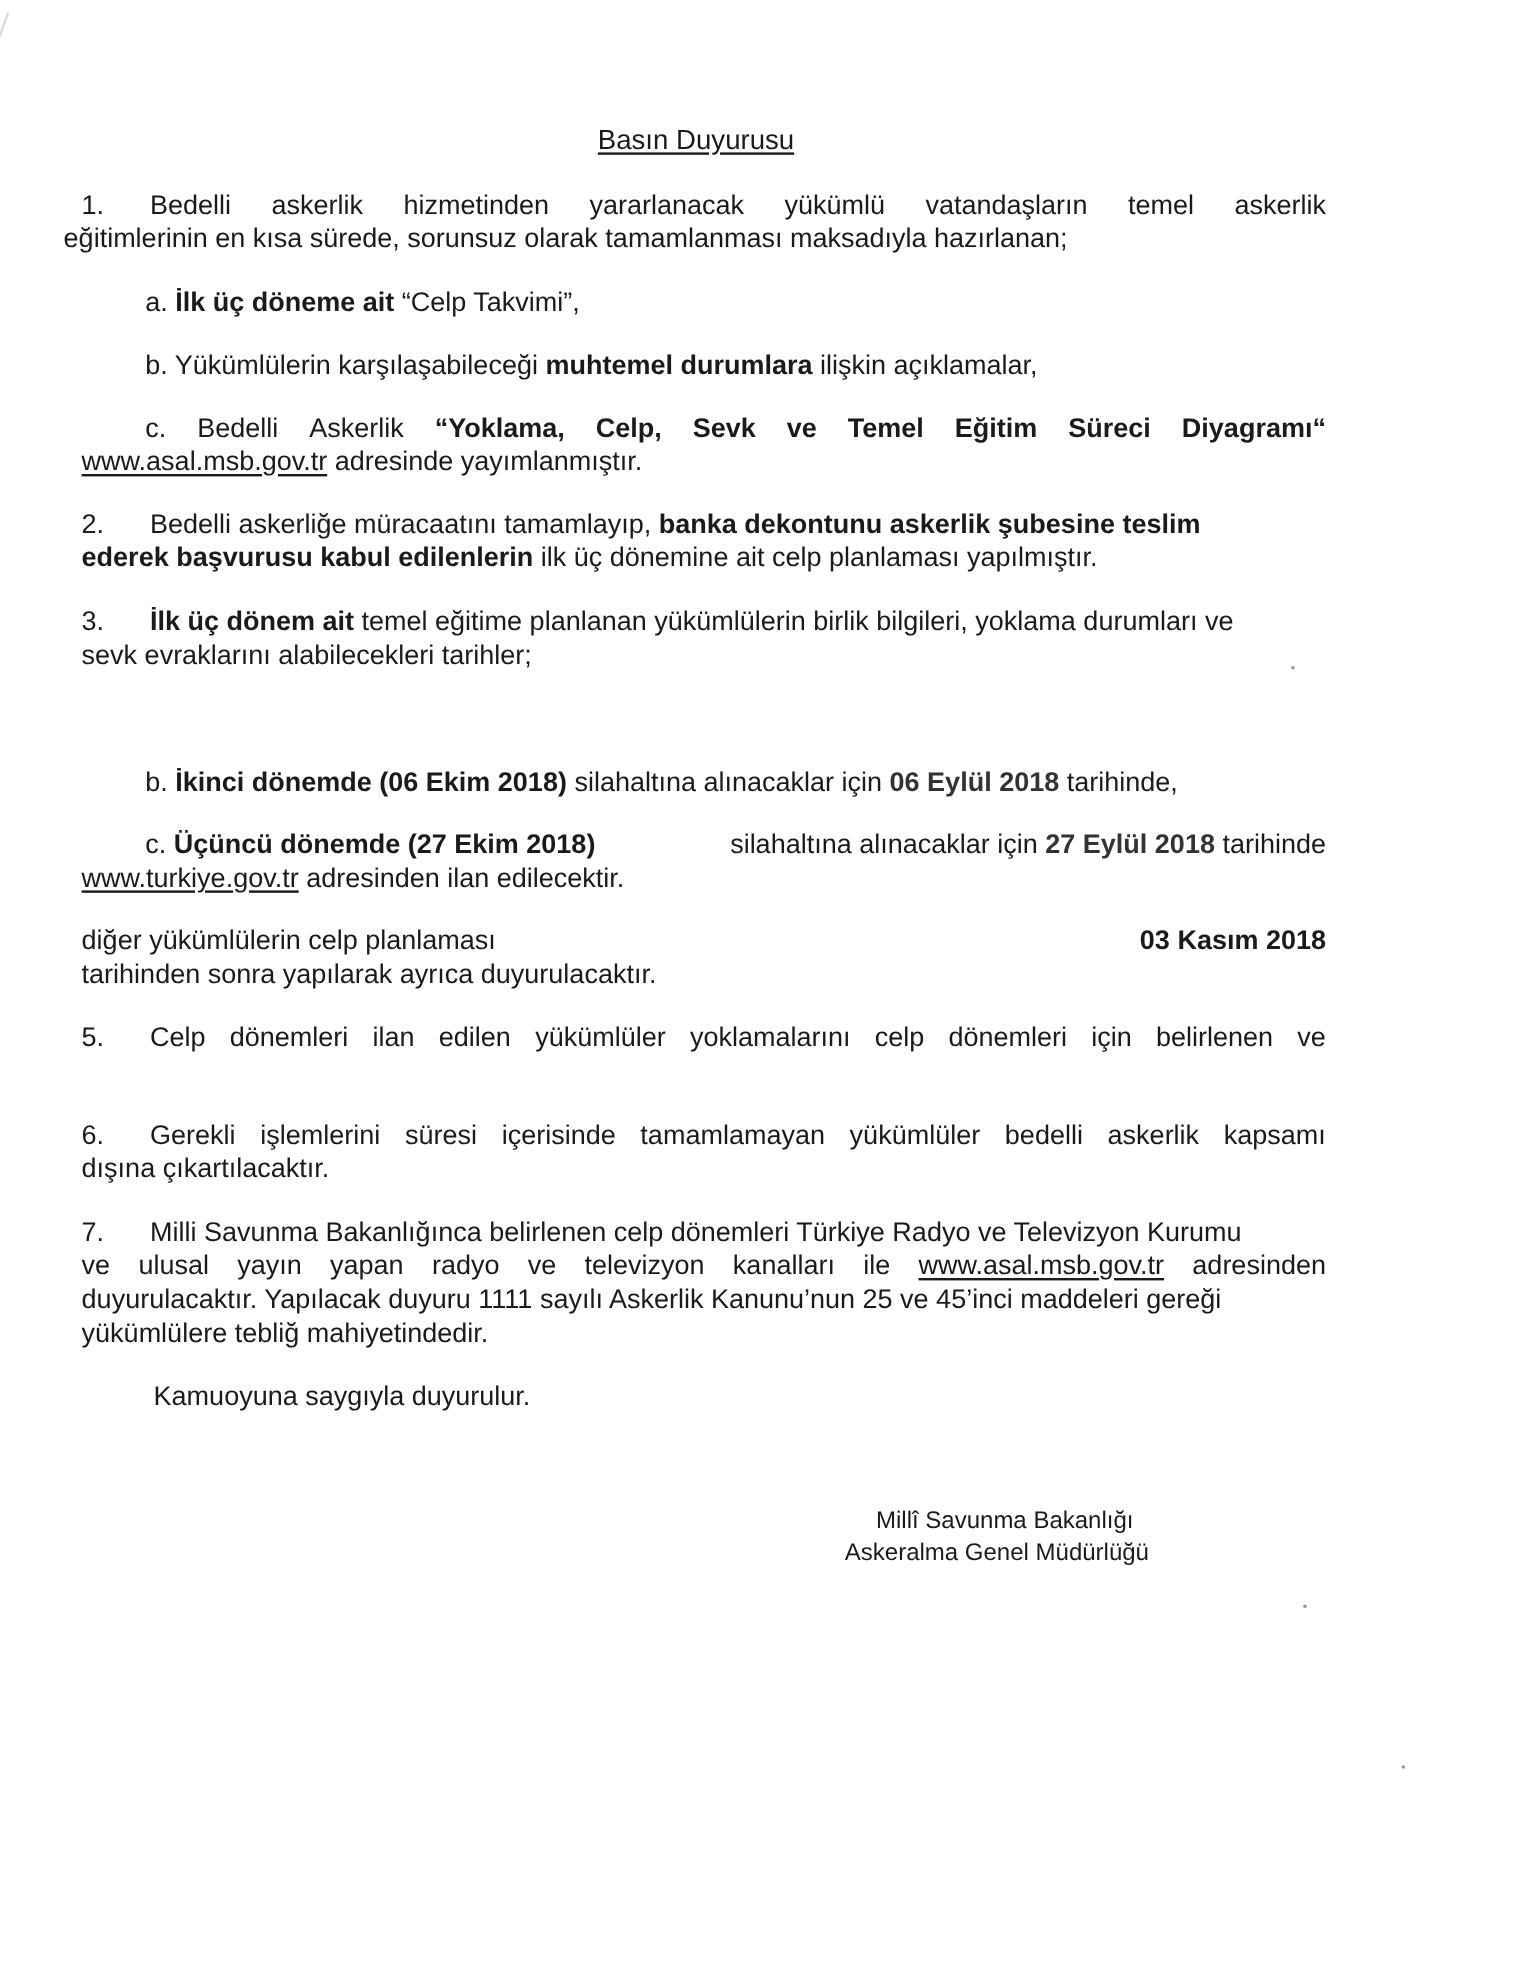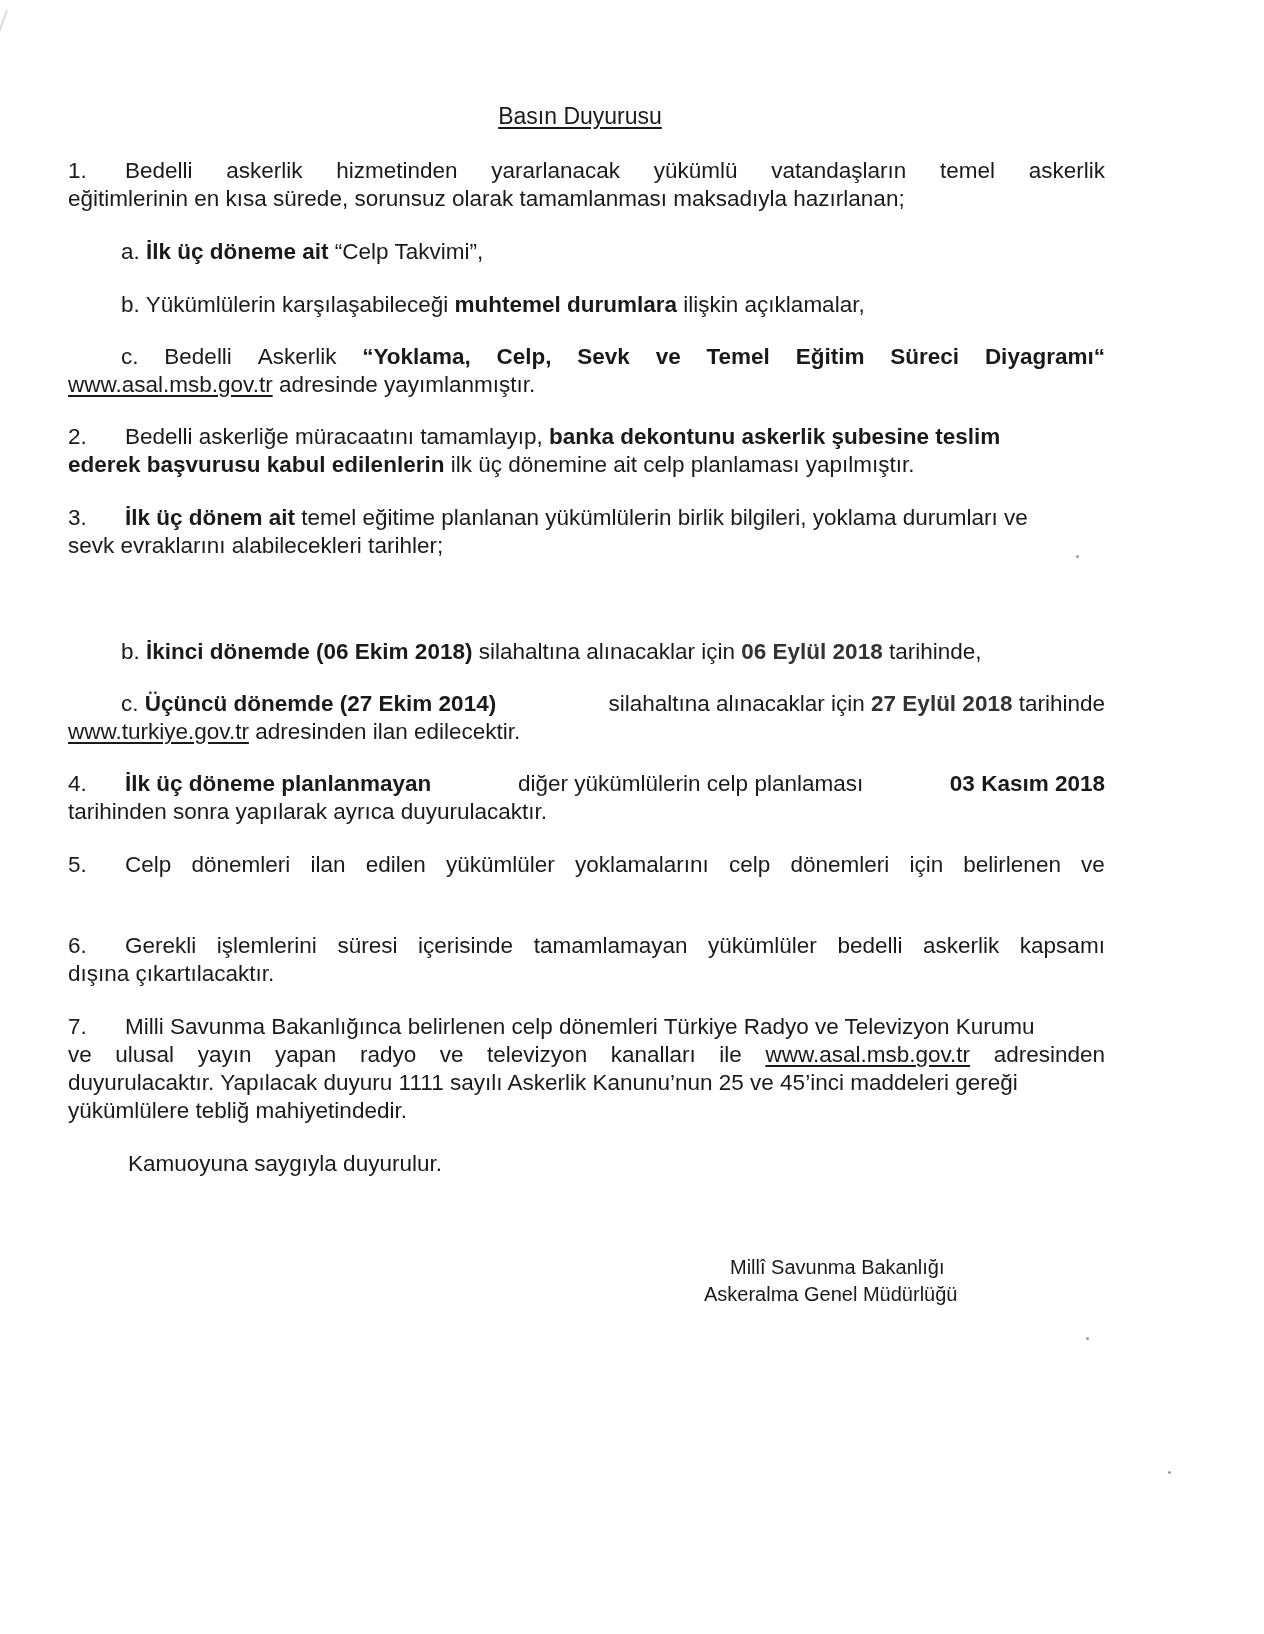--- a/index.html
+++ b/index.html
@@ -78,21 +78,21 @@
   <div class="line just" style="left:68px; top:157px; width:1037px;">
       <span><span class="num">1.</span><span>Bedelli</span></span>
       <span>askerlik</span>
       <span>hizmetinden</span>
       <span>yararlanacak</span>
       <span>yükümlü</span>
       <span>vatandaşların</span>
       <span>temel</span>
       <span>askerlik</span>
     </div>
-  <div class="line" style="left:68px; top:185px;">eğitimlerinin en kısa sürede, sorunsuz olarak tamamlanması maksadıyla hazırlanan;</div>
+  <div class="line" style="left:53px; top:185px;">eğitimlerinin en kısa sürede, sorunsuz olarak tamamlanması maksadıyla hazırlanan;</div>
 
   <div class="line" style="left:121px; top:238px;">
     <span>a.</span> <b>İlk üç döneme ait</b><span> “Celp Takvimi”,</span>
   </div>
 
   <div class="line" style="left:121px; top:291px;">
     <span>b.</span> <span>Yükümlülerin karşılaşabileceği </span><b>muhtemel durumlara</b><span> ilişkin açıklamalar,</span>
   </div>
 
   <div class="line just" style="left:121px; top:343px; width:984px;">
@@ -123,29 +123,28 @@
     <span class="num">3.</span><b>İlk üç dönem ait</b><span> temel eğitime planlanan yükümlülerin birlik bilgileri, yoklama durumları ve</span>
   </div>
   <div class="line" style="left:68px; top:532px;">sevk evraklarını alabilecekleri tarihler;</div>
 
 
   <div class="line" style="left:121px; top:638px;text-align:center;">
     <span>b.</span> <b>İkinci dönemde (06 Ekim 2018)</b><span> silahaltına alınacaklar için </span><span class="semib">06 Eylül 2018</span><span> tarihinde,</span>
   </div>
 
   <div class="line just" style="left:121px; top:690px; width:984px;">
-    <span><span>c.</span> <b>Üçüncü dönemde (27 Ekim 2014)</b></span>
+    <span><span>c.</span> <b>Üçüncü dönemde (27 Ekim 2018)</b></span>
     <span><span> silahaltına alınacaklar için </span><span class="semib">27 Eylül 2018</span><span> tarihinde</span></span>
   </div>
   <div class="line" style="left:68px; top:718px;">
     <span class="link">www.turkiye.gov.tr</span><span> adresinden ilan edilecektir.</span>
   </div>
 
   <div class="line just" style="left:68px; top:770px; width:1037px;">
-    <span><span class="num">4.</span><b>İlk üç döneme planlanmayan</b></span>
     <span>diğer yükümlülerin celp planlaması</span>
     <b>03 Kasım 2018</b>
   </div>
   <div class="line" style="left:68px; top:798px;">tarihinden sonra yapılarak ayrıca duyurulacaktır.</div>
 
   <div class="line just" style="left:68px; top:851px; width:1037px;">
       <span><span class="num">5.</span><span>Celp</span></span>
       <span>dönemleri</span>
       <span>ilan</span>
       <span>edilen</span>

